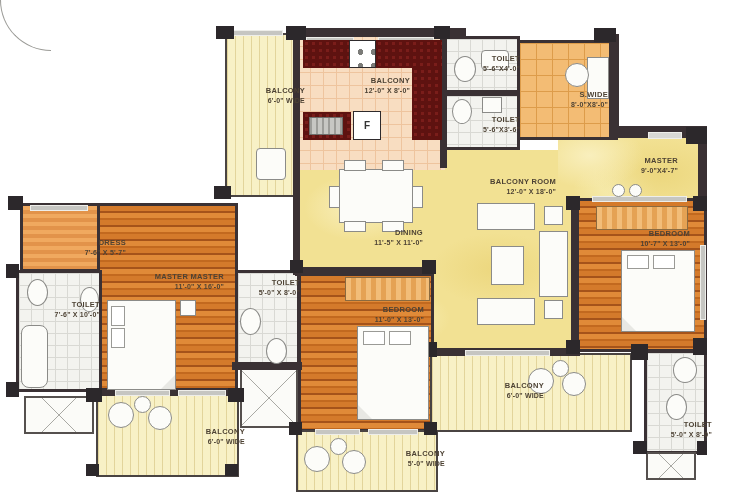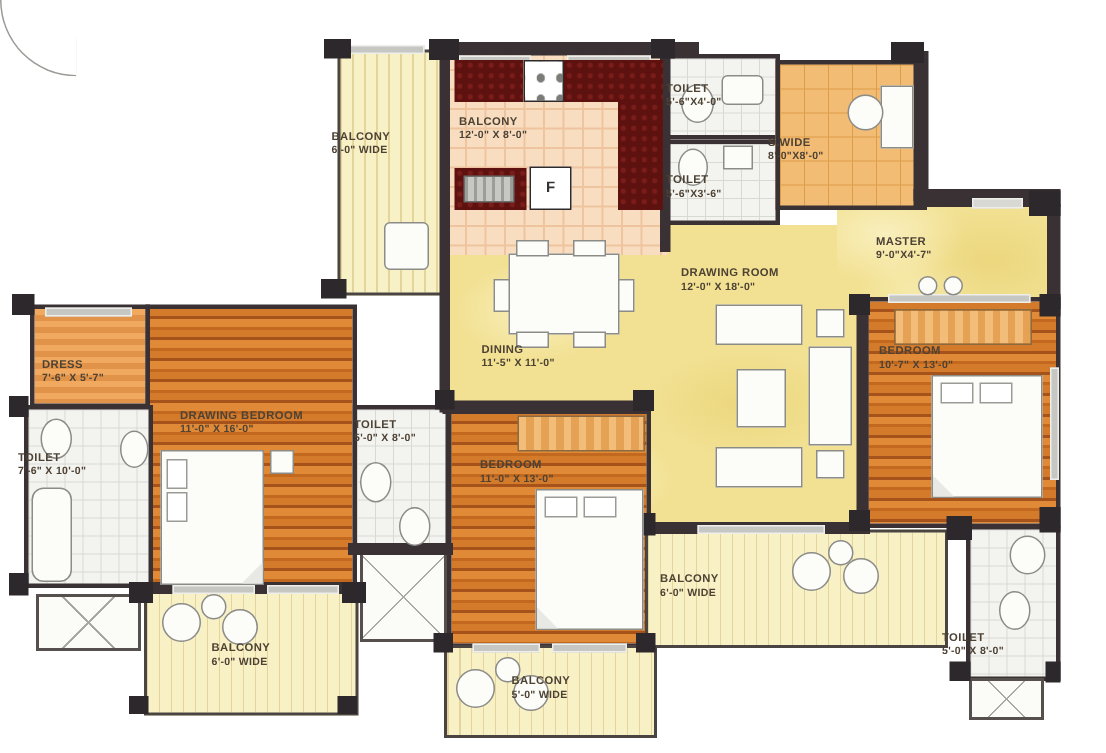--- a/index.html
+++ b/index.html
@@ -33,21 +33,21 @@
   .counter{background:#5e1210;background-image:radial-gradient(#7a1d1a 1.5px,transparent 2px);background-size:7px 7px;}
   .stove{background:#fff;border:1.5px solid #2e2a2c;
          background-image:radial-gradient(#7b7b78 2.6px,transparent 3px);background-size:13px 14px;background-position:4px 4px;}
   .sinkin{background:repeating-linear-gradient(90deg,#9c9c98 0 2px,#c7c7c3 2px 6px);border:1px solid #6d6d6a;}
   .ward{background:repeating-linear-gradient(90deg,#f2bd79 0 5px,#e5a254 5px 10px);border:1px solid #8b6a3f;}
   .shaft{background:
      linear-gradient(45deg,transparent calc(50% - .7px),#a9a9a4 calc(50% - .7px) calc(50% + .7px),transparent calc(50% + .7px)),
      linear-gradient(-45deg,transparent calc(50% - .7px),#a9a9a4 calc(50% - .7px) calc(50% + .7px),transparent calc(50% + .7px)),
      #fbfbf8;border:2px solid #55504e;z-index:4;}
   .arc{border:1.2px solid #9a9a96;border-top:none;border-right:none;border-radius:0 0 0 100%;z-index:9;}
-  .lbl{z-index:30;text-align:left;color:#4d4234;line-height:1.3;}
+  .lbl{z-index:30;text-align:right;color:#4d4234;line-height:1.3;}
   .lbl .nm{display:block;font-size:7.5px;font-weight:bold;letter-spacing:.3px;}
   .lbl .dm{display:block;font-size:7px;font-weight:600;letter-spacing:.2px;}
   .fridge{background:#fff;border:1.5px solid #2e2a2c;display:flex;align-items:center;justify-content:center;
           font-size:10px;font-weight:bold;color:#333;}
   .pil{position:absolute;background:#fff;border:1px solid #9a9a96;}
   .fold{position:absolute;width:0;height:0;}
 </style>
 </head>
 <body>
 
@@ -220,33 +220,33 @@
     </div>
   <div class="lbl" style="left:512px;top:90px;width:96px;">
     <span class="nm">S.WIDE</span>
       <span class="dm">8'-0"X8'-0"</span>
     </div>
   <div class="lbl" style="left:584px;top:156px;width:94px;">
     <span class="nm">MASTER</span>
       <span class="dm">9'-0"X4'-7"</span>
     </div>
   <div class="lbl" style="left:454px;top:177px;width:102px;">
-    <span class="nm">DRAWING ROOM</span>
+    <span class="nm">BALCONY ROOM</span>
       <span class="dm">12'-0" X 18'-0"</span>
     </div>
   <div class="lbl" style="left:28px;top:238px;width:98px;">
     <span class="nm">DRESS</span>
       <span class="dm">7'-6" X 5'-7"</span>
     </div>
   <div class="lbl" style="left:321px;top:228px;width:102px;">
     <span class="nm">DINING</span>
       <span class="dm">11'-5" X 11'-0"</span>
     </div>
   <div class="lbl" style="left:120px;top:272px;width:104px;">
-    <span class="nm">DRAWING BEDROOM</span>
+    <span class="nm">MASTER MASTER</span>
       <span class="dm">11'-0" X 16'-0"</span>
     </div>
   <div class="lbl" style="left:12px;top:300px;width:88px;">
     <span class="nm">TOILET</span>
       <span class="dm">7'-6" X 10'-0"</span>
     </div>
   <div class="lbl" style="left:236px;top:278px;width:64px;">
     <span class="nm">TOILET</span>
       <span class="dm">5'-0" X 8'-0"</span>
     </div>

